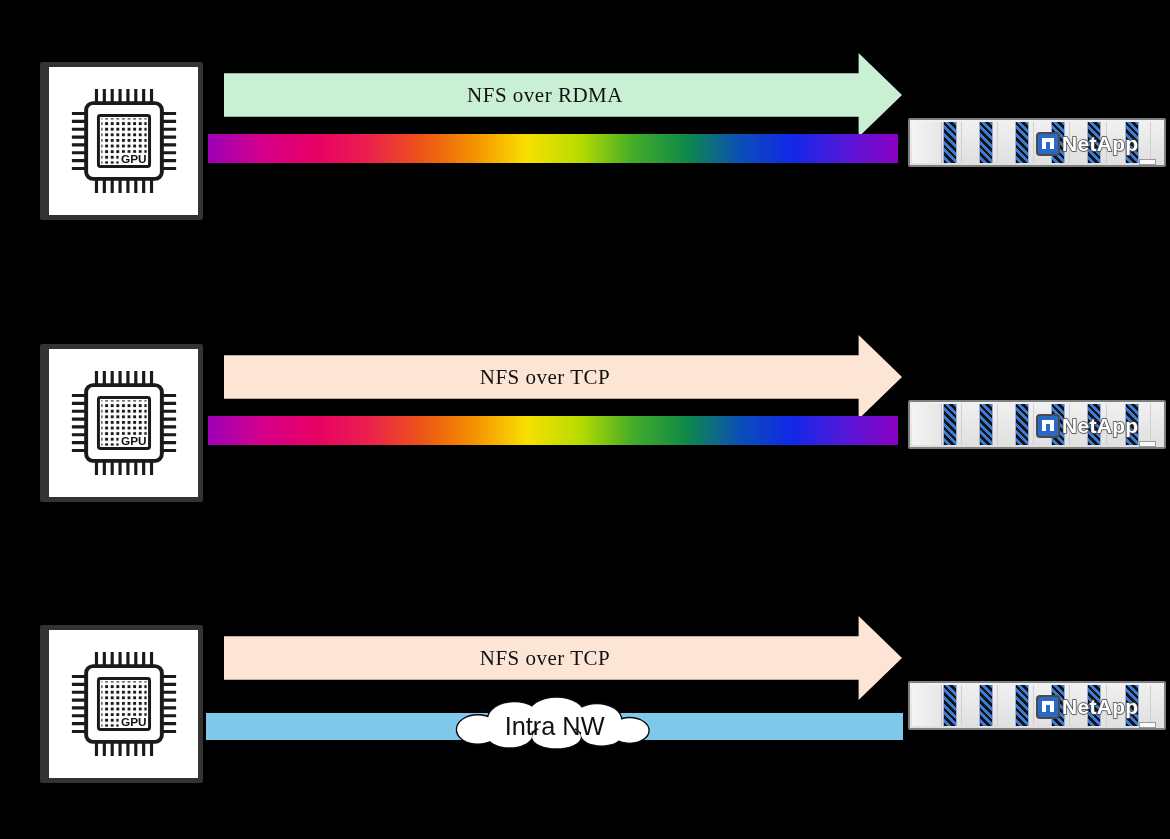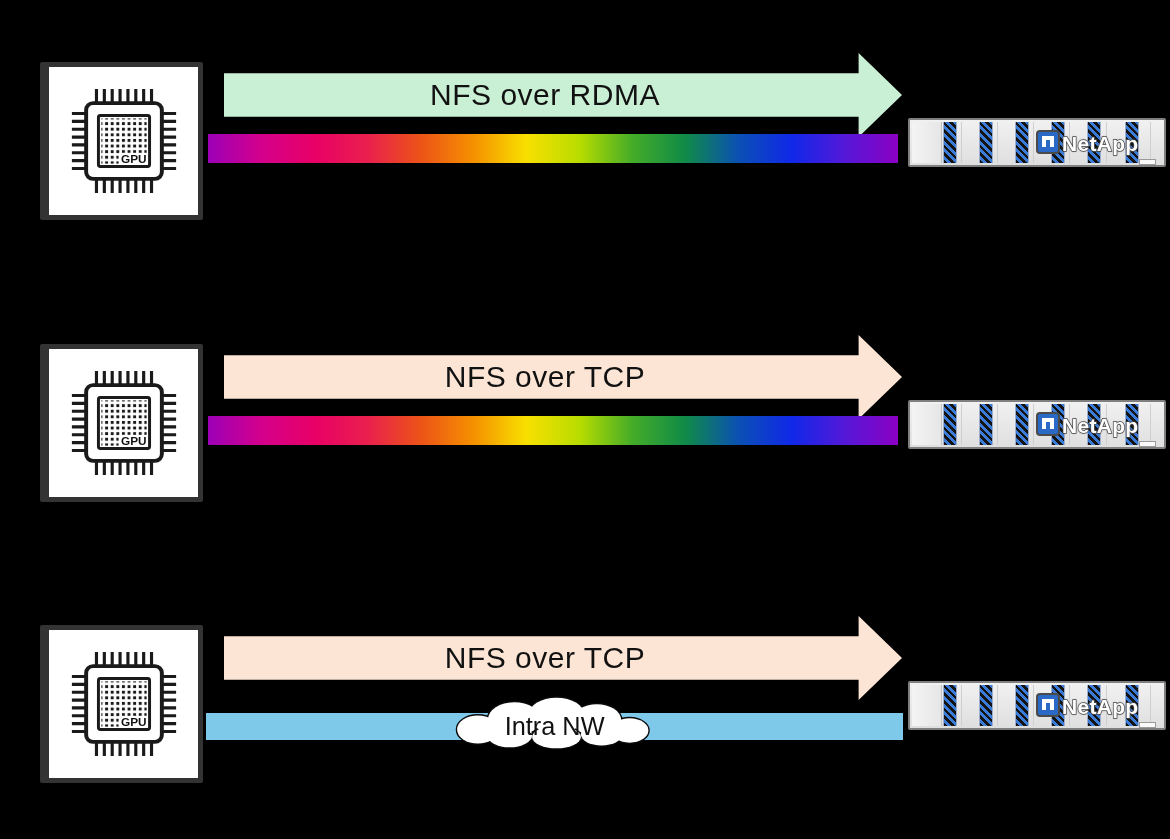--- a/index.html
+++ b/index.html
@@ -20,22 +20,23 @@
   }
   .chip{width:118px;height:118px;}
 
   
   .arrow{
     position:absolute;left:224px;top:0;width:678px;height:84px;
     clip-path:polygon(0 24%,93.6% 24%,93.6% 0,100% 50%,93.6% 100%,93.6% 76%,0 76%);
     display:flex;align-items:center;justify-content:center;
   }
   .arrow-label{
-    font-size:30px;color:#111;letter-spacing:.5px;transform:translateX(-18px);
+    font-size:21px;color:#111;letter-spacing:.5px;transform:translateX(-18px);
     white-space:nowrap;
+    font-family:Liberation Serif, serif;
   }
 
   
   .spectrum-bar{position:absolute;left:208px;top:81px;width:690px;height:29px;}
 
   
   .intra-bar{position:absolute;left:206px;top:97px;width:697px;height:27px;}
   .cloud{position:absolute;left:440px;top:76px;width:233px;height:60px;overflow:visible;}
 
   
@@ -51,21 +52,21 @@
   .bays{position:absolute;inset:0;}
   .bay-stripe{
     position:absolute;top:2px;bottom:2px;width:12px;
     background:repeating-linear-gradient(45deg,#131313 0 2.6px,#3c7cd9 2.6px 5.4px);
     border-left:1px solid #9daecc;border-right:1px solid #9daecc;
   }
   .bs1{left:33px;}.bs2{left:69px;}.bs3{left:105px;}.bs4{left:141px;}.bs5{left:177px;}.bs6{left:215px;}
   .bay-seam{position:absolute;top:2px;bottom:2px;width:1px;background:#cfcfcf;}
   .sm1{left:51px;}.sm2{left:87px;}.sm3{left:123px;}.sm4{left:159px;}.sm5{left:196px;}.sm6{left:240px;}
 
-  .nlogo{position:absolute;left:128px;top:12px;display:flex;gap:4px;}
+  .nlogo{position:absolute;left:128px;top:12px;display:flex;align-items:center;gap:4px;}
   .naicon{
     position:relative;width:20px;height:20px;background:#2a69c6;border-radius:2px;
     box-shadow:0 0 0 2px #4a4a4a;flex:0 0 auto;
   }
   .naicon .n{
     position:absolute;left:4px;top:4px;width:12px;height:11px;background:#fff;
   }
   .naicon .n i{
     position:absolute;left:4px;top:4px;width:4px;height:7px;background:#2a69c6;display:block;
   }

